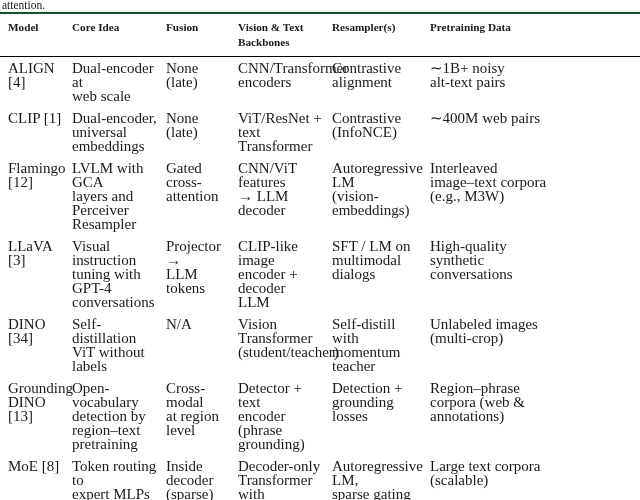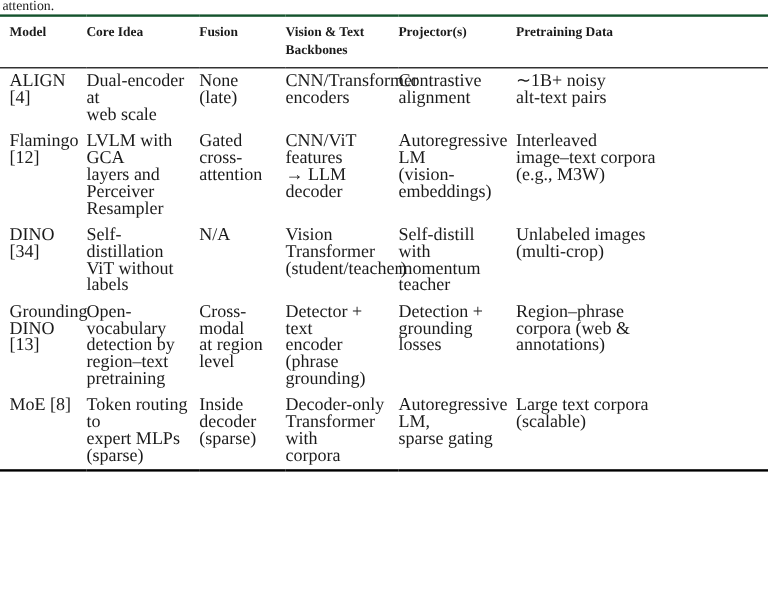--- a/index.html
+++ b/index.html
@@ -70,54 +70,83 @@
       <col class="c-objectives">
       <col class="c-pretraining">
     </colgroup>
     <thead>
       <tr>
         <th>Model</th>
         <th>Core Idea</th>
         <th>Fusion</th>
         <th>Vision &amp; Text
 Backbones</th>
-        <th>Projector(s)</th>
+        <th>Resampler(s)</th>
         <th>Pretraining Data</th>
       </tr>
     </thead>
     <tbody>
       <tr>
         <td>ALIGN [4]</td>
         <td>Dual-encoder at
 web scale</td>
         <td>None (late)</td>
         <td>CNN/Transformer
 encoders</td>
         <td>Contrastive
 alignment</td>
         <td>∼1B+ noisy
 alt-text pairs</td>
+      </tr>
+      <tr>
+        <td>CLIP [1]</td>
+        <td>Dual-encoder,
+universal
+embeddings</td>
+        <td>None (late)</td>
+        <td>ViT/ResNet +
+text Transformer</td>
+        <td>Contrastive
+(InfoNCE)</td>
+        <td>∼400M web pairs</td>
       </tr>
       <tr>
         <td>Flamingo
 [12]</td>
         <td>LVLM with GCA
 layers and
 Perceiver
 Resampler</td>
         <td>Gated cross-
 attention</td>
         <td>CNN/ViT features
 → LLM decoder</td>
         <td>Autoregressive LM
 (vision-
 embeddings)</td>
         <td>Interleaved
 image–text corpora
 (e.g., M3W)</td>
+      </tr>
+      <tr>
+        <td>LLaVA [3]</td>
+        <td>Visual instruction
+tuning with
+GPT-4
+conversations</td>
+        <td>Projector →
+LLM tokens</td>
+        <td>CLIP-like image
+encoder + decoder
+LLM</td>
+        <td>SFT / LM on
+multimodal dialogs</td>
+        <td>High-quality
+synthetic
+conversations</td>
       </tr>
       <tr>
         <td>DINO [34]</td>
         <td>Self-distillation
 ViT without labels</td>
         <td>N/A</td>
         <td>Vision
 Transformer
 (student/teacher)</td>
         <td>Self-distill with

